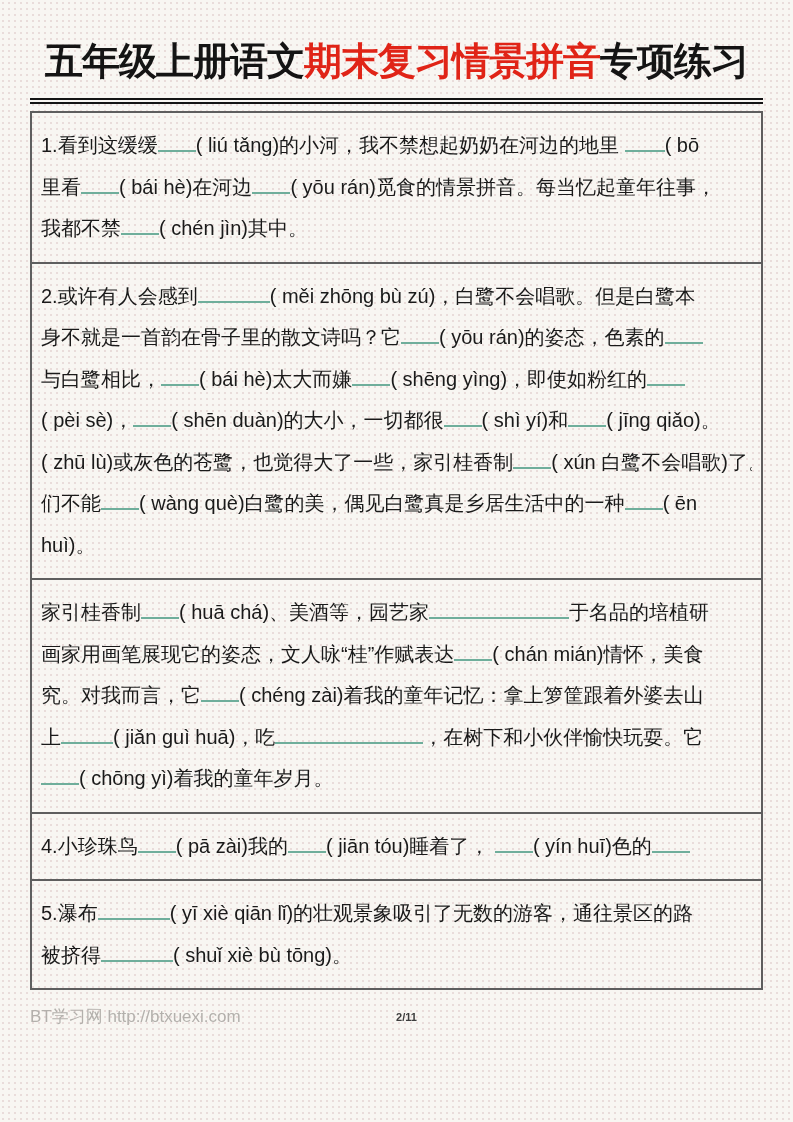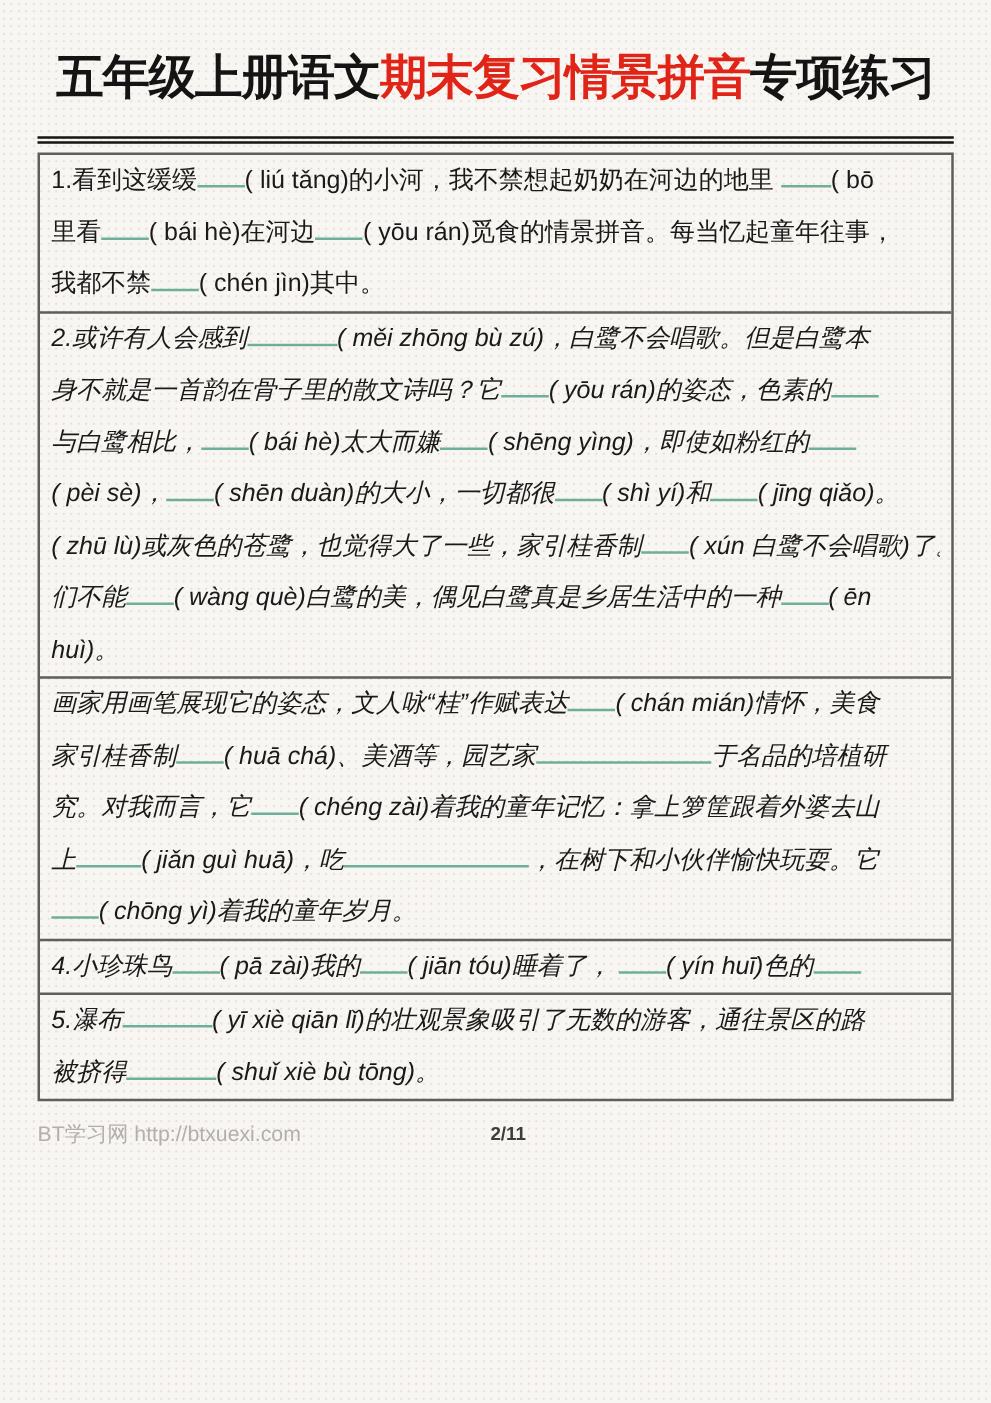--- a/index.html
+++ b/index.html
@@ -11,21 +11,21 @@
     background-size: 6px 6px;
     overflow: hidden;
     color: #1a1a1a;
   }
   .content { width: 733px; margin: 0 auto; }
 
   
   .title-wrap {
     margin-top: 36px;
     text-align: center;
-    padding-bottom: 22px;
+    padding-bottom: 11px;
     border-bottom: 6px double #141414;
   }
   .title-wrap .t {
     font-size: 38px;
     font-weight: bold;
     letter-spacing: -1px;
     white-space: nowrap;
   }
   .t-red { color: #e02417; }
   .t-black { color: #141414; }
@@ -40,23 +40,23 @@
     background: #dbe4c2;
     border-bottom: 2px solid #6a6a6a;
     height: 35px;
     line-height: 35px;
     text-align: center;
     font-size: 26px;
     font-weight: bold;
     color: #1c49c4;
   }
   .exercise {
-    padding: 0 9px;
+    padding: 12px 9px;
   }
-  .exercise + .exercise { border-top: 2px solid #5e5e5e; font-style: italic; }
+  .exercise + .exercise { border-top: 2px solid #5e5e5e; }
   .line {
     line-height: 41.5px;
     height: 41.5px;
     font-size: 20px;
     white-space: nowrap;
     overflow: hidden;
   }
   .run { color: #1a1a1a; }
   .blank {
     display: inline-block;
@@ -74,21 +74,21 @@
     color: #b3b0ac;
     height: 26px;
     line-height: 26px;
   }
   .page-num {
     position: absolute;
     left: 50%;
     top: 0;
     transform: translateX(-50%);
     margin-left: 10px;
-    font-size: 15px;
+    font-size: 11px;
     font-weight: bold;
     color: #3d3d3d;
   }
 </style>
 </head>
 <body>
 
 <div class="content">
 
   <div class="title-wrap">
@@ -105,22 +105,22 @@
         <div class="exercise">
           <div class="line"><span class="run">2.或许有人会感到</span><span class="blank" style="width: 72px;"></span><span class="run">( měi zhōng  bù zú)，白鹭不会唱歌。但是白鹭本</span></div>
           <div class="line"><span class="run">身不就是一首韵在骨子里的散文诗吗？它</span><span class="blank" style="width: 38px;"></span><span class="run">( yōu rán)的姿态，色素的</span><span class="blank" style="width: 38px;"></span></div>
           <div class="line"><span class="run">与白鹭相比，</span><span class="blank" style="width: 38px;"></span><span class="run">( bái hè)太大而嫌</span><span class="blank" style="width: 38px;"></span><span class="run">( shēng  yìng)，即使如粉红的</span><span class="blank" style="width: 38px;"></span></div>
           <div class="line"><span class="run">( pèi sè)，</span><span class="blank" style="width: 38px;"></span><span class="run">( shēn duàn)的大小，一切都很</span><span class="blank" style="width: 38px;"></span><span class="run">( shì yí)和</span><span class="blank" style="width: 38px;"></span><span class="run">( jīng  qiǎo)。</span></div>
           <div class="line"><span class="run">( zhū  lù)或灰色的苍鹭，也觉得大了一些，家引桂香制</span><span class="blank" style="width: 38px;"></span><span class="run">( xún 白鹭不会唱歌)了。我</span></div>
           <div class="line"><span class="run">们不能</span><span class="blank" style="width: 38px;"></span><span class="run">( wàng  què)白鹭的美，偶见白鹭真是乡居生活中的一种</span><span class="blank" style="width: 38px;"></span><span class="run">( ēn</span></div>
           <div class="line"><span class="run">huì)。</span></div>
         </div>
         <div class="exercise">
+          <div class="line"><span class="run">家引桂香制</span><span class="blank" style="width: 38px;"></span><span class="run">( huā  chá)、美酒等，园艺家</span><span class="blank" style="width: 140px;"></span><span class="run">于名品的培植研</span></div>
           <div class="line"><span class="run">画家用画笔展现它的姿态，文人咏“桂”作赋表达</span><span class="blank" style="width: 38px;"></span><span class="run">( chán mián)情怀，美食</span></div>
-          <div class="line"><span class="run">家引桂香制</span><span class="blank" style="width: 38px;"></span><span class="run">( huā  chá)、美酒等，园艺家</span><span class="blank" style="width: 140px;"></span><span class="run">于名品的培植研</span></div>
           <div class="line"><span class="run">究。对我而言，它</span><span class="blank" style="width: 38px;"></span><span class="run">( chéng  zài)着我的童年记忆：拿上箩筐跟着外婆去山</span></div>
           <div class="line"><span class="run">上</span><span class="blank" style="width: 52px;"></span><span class="run">( jiǎn  guì huā)，吃</span><span class="blank" style="width: 148px;"></span><span class="run">，在树下和小伙伴愉快玩耍。它</span></div>
           <div class="line"><span class="blank" style="width: 38px;"></span><span class="run">( chōng  yì)着我的童年岁月。</span></div>
         </div>
         <div class="exercise">
           <div class="line"><span class="run">4.小珍珠鸟</span><span class="blank" style="width: 38px;"></span><span class="run">( pā  zài)我的</span><span class="blank" style="width: 38px;"></span><span class="run">( jiān tóu)睡着了， </span><span class="blank" style="width: 38px;"></span><span class="run">( yín huī)色的</span><span class="blank" style="width: 38px;"></span></div>
         </div>
         <div class="exercise">
           <div class="line"><span class="run">5.瀑布</span><span class="blank" style="width: 72px;"></span><span class="run">( yī  xiè qiān lǐ)的壮观景象吸引了无数的游客，通往景区的路</span></div>
           <div class="line"><span class="run">被挤得</span><span class="blank" style="width: 72px;"></span><span class="run">( shuǐ xiè bù tōng)。</span></div>

